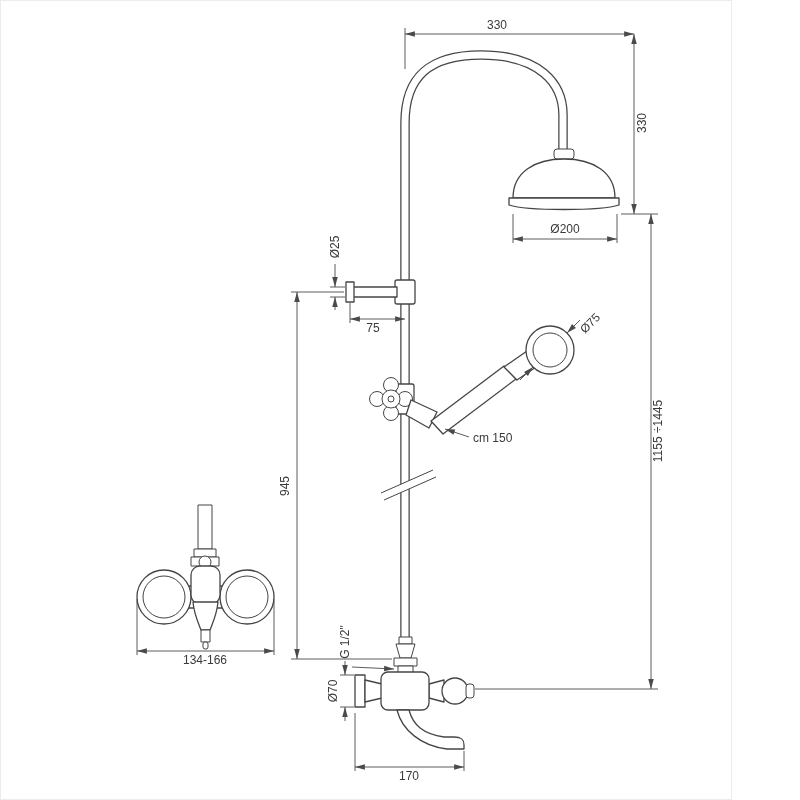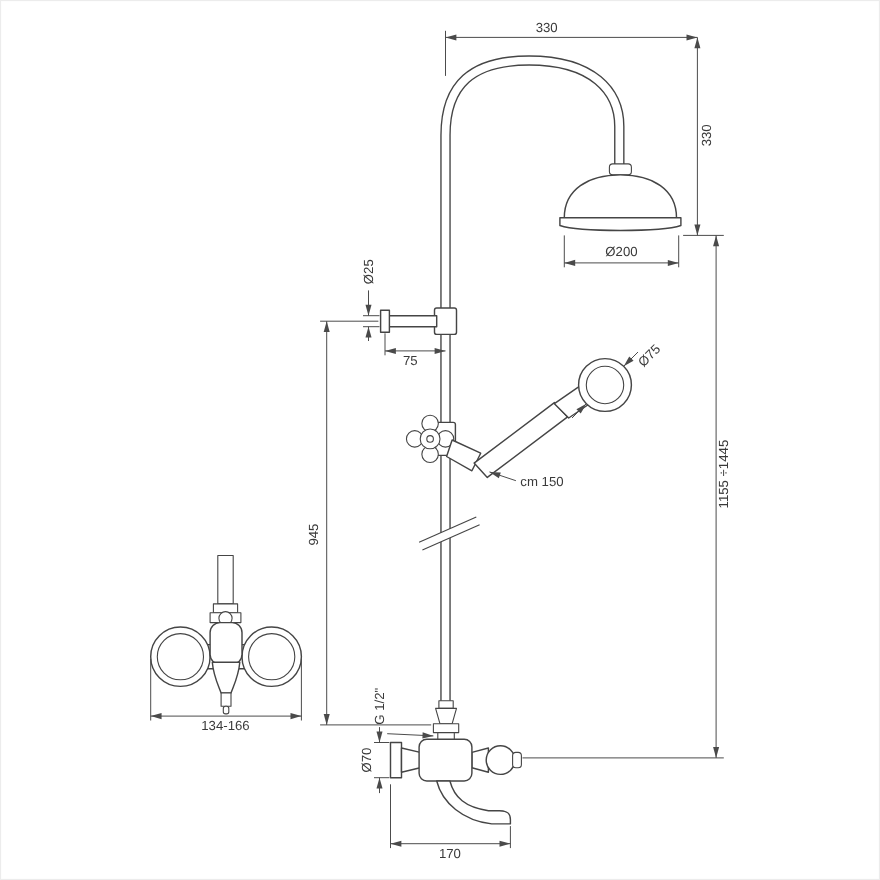--- a/index.html
+++ b/index.html
@@ -1,17 +1,17 @@
 <!DOCTYPE html>
 <html><head>
 <meta charset="utf-8">
 <style>
   html, body { margin: 0; padding: 0; background: #ffffff; }
   .sheet {
-    width: 800px; height: 800px; background: #ffffff;
+    width: 732px; height: 800px; background: #ffffff;
     position: relative; box-sizing: border-box; border: 1px solid #ececec;
     font-family: "Liberation Sans", "DejaVu Sans", sans-serif;
   }
   svg { display: block; }
   svg text {
     font-family: "Liberation Sans", "DejaVu Sans", sans-serif;
     font-size: 12px; fill: #3a3a3a;
   }
   .part  { fill: #ffffff; stroke: #454545; stroke-width: 1.3; stroke-linejoin: round; }
   .partthin { fill: #ffffff; stroke: #454545; stroke-width: 1; stroke-linejoin: round; }

